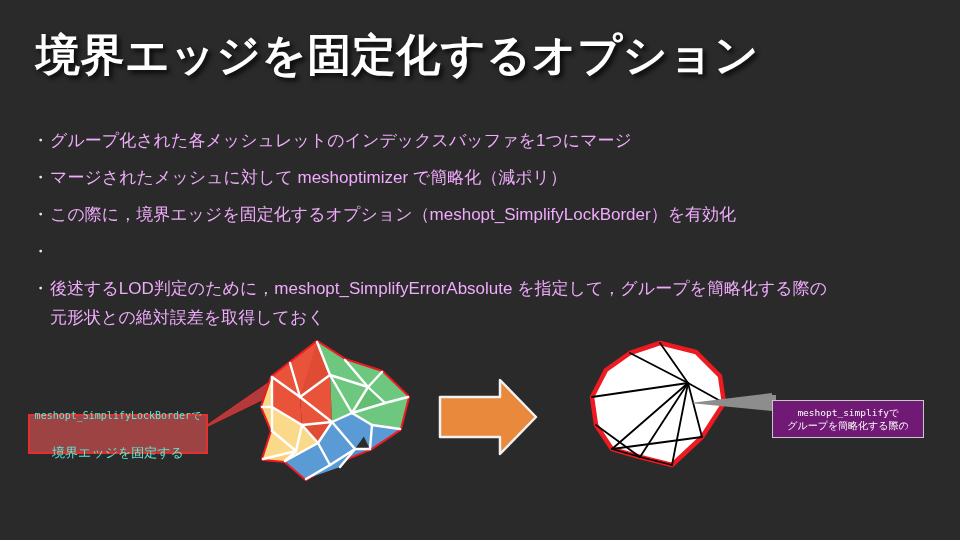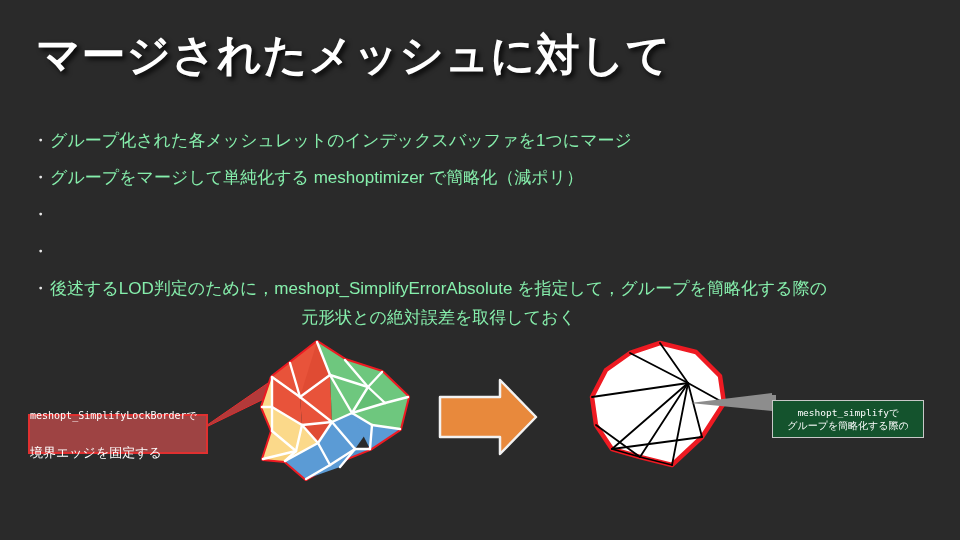--- a/index.html
+++ b/index.html
@@ -43,25 +43,24 @@
   }
   .bullet-dot {
     width: 18px;
     flex: 0 0 18px;
     color: #e8e8e8;
     font-size: 17px;
     line-height: 29px;
     text-align: left;
   }
   .bullet-text {
-    color: #86efac;
+    color: #f0abfc;
     font-size: 17px;
     line-height: 29px;
     white-space: pre-line;
-    text-align: center;
   }
 
   
   .diagram {
     position: absolute;
     left: 0;
     top: 325px;
     width: 960px;
     height: 185px;
   }
@@ -72,40 +71,40 @@
     position: absolute;
     left: 28px;
     top: 414px;
     width: 180px;
     height: 40px;
     background: #9e4343;
     border: 2px solid #e03030;
     box-sizing: border-box;
     display: flex;
     flex-direction: column;
-    align-items: flex-start;
+    align-items: center;
     justify-content: center;
-    color: #ffffff;
+    color: #5eead4;
     z-index: 5;
     gap: 24px;
   }
   .callout-left .l1 {
     font-family: "DejaVu Sans Mono", "Liberation Mono", monospace;
     font-size: 10px;
     line-height: 13px;
   }
   .callout-left .l2 { font-size: 13px; line-height: 14px; }
 
   .callout-right {
     position: absolute;
     left: 772px;
     top: 400px;
     width: 152px;
     height: 38px;
-    background: #14532d;
+    background: #701a75;
     border: 1px solid #c8c8c8;
     box-sizing: border-box;
     display: flex;
     flex-direction: column;
     align-items: center;
     justify-content: center;
     color: #ffffff;
     z-index: 5;
   }
   .callout-right .l1 {
@@ -140,33 +139,34 @@
     color: #ffffff;
     letter-spacing: -0.5px;
   }
   .cedec-logo .yr { font-weight: normal; letter-spacing: 0px; }
 </style>
 </head>
 <body>
 
 <div class="slide">
 
-  <div class="title">マージされたメッシュに対して</div>
+  <div class="title">境界エッジを固定化するオプション</div>
 
   <div class="bullets">
     <div class="bullet-row">
       <span class="bullet-dot">・</span>
       <span class="bullet-text">グループ化された各メッシュレットのインデックスバッファを1つにマージ</span>
     </div>
     <div class="bullet-row">
       <span class="bullet-dot">・</span>
-      <span class="bullet-text">グループをマージして単純化する meshoptimizer で簡略化（減ポリ）</span>
-    </div>
-    <div class="bullet-row">
-      <span class="bullet-dot">・</span>
+      <span class="bullet-text">マージされたメッシュに対して meshoptimizer で簡略化（減ポリ）</span>
+    </div>
+    <div class="bullet-row">
+      <span class="bullet-dot">・</span>
+      <span class="bullet-text">この際に，境界エッジを固定化するオプション（meshopt_SimplifyLockBorder）を有効化</span>
     </div>
     <div class="bullet-row">
       <span class="bullet-dot">・</span>
     </div>
     <div class="bullet-row">
       <span class="bullet-dot">・</span>
       <span class="bullet-text">後述するLOD判定のために，meshopt_SimplifyErrorAbsolute を指定して，グループを簡略化する際の
 元形状との絶対誤差を取得しておく</span>
     </div>
   </div>

